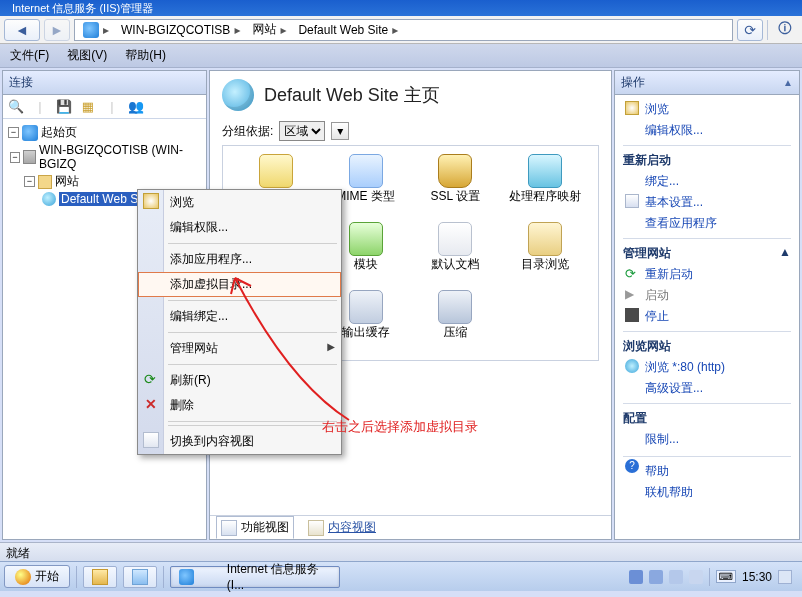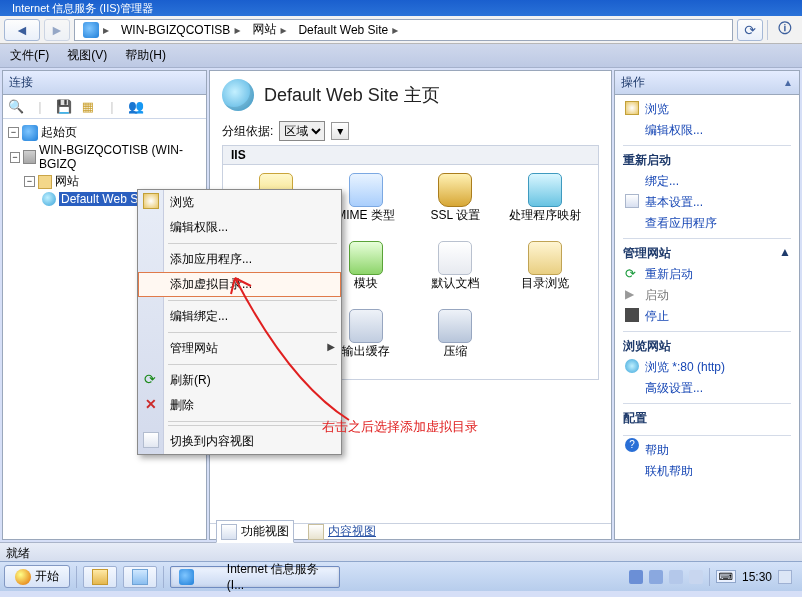--- a/index.html
+++ b/index.html
@@ -61,21 +61,21 @@
   .app-ssl      { background: linear-gradient(#fff1b3,#d7a736); border:1px solid #aa7d1d; border-radius:6px 6px 10px 10px;}
   .app-handler  { background: linear-gradient(#d8f6ff,#68c3e2); border:1px solid #3e9abf;}
   .app-err      { background: linear-gradient(#fff,#d9e2ef); border:1px solid #aab6c9;}
   .app-mod      { background: linear-gradient(#e7ffd9,#8dd46a); border:1px solid #5aa338;}
   .app-doc      { background: linear-gradient(#fff,#e7eaf0); border:1px solid #b9c1cf;}
   .app-dir      { background: linear-gradient(#fff5d2,#e9cf82); border:1px solid #c0a354;}
   .app-auth     { background: linear-gradient(#f5e8d4,#d7b186); border:1px solid #b48a58; border-radius:50%;}
   .app-out      { background: linear-gradient(#eef2f8,#c1cde0); border:1px solid #97a6c0;}
   .app-comp     { background: linear-gradient(#eef2f8,#b7c5da); border:1px solid #97a6c0;}
 
-  .bottom-tabs { height: 16px; border-top: 1px solid #c9d1e0; display: flex; align-items: center; padding: 0 6px; gap: 10px; }
+  .bottom-tabs { height: 24px; border-top: 1px solid #c9d1e0; display: flex; padding: 0 6px; gap: 10px; }
   .btab { display: flex; align-items: center; gap: 4px; padding: 2px 4px; }
   .btab.active { border:1px solid #b0bcd2; background:#fff; border-bottom:1px solid #fff;}
   .btab.inactive { color:#2a53a5; text-decoration: underline; }
 
   
   .right { width: 186px; margin: 2px; }
   .actions { flex:1; padding: 4px 8px; }
   .act-link { color: #1747b5; padding: 2px 0 2px 22px; position: relative; display: block; }
   .act-link.gray { color:#777; }
   .act-sect { font-weight: bold; color: #1e3a6b; padding: 6px 0 2px; border-top:1px solid #d4dbe8; margin-top:4px;}
@@ -199,21 +199,20 @@
     <div class="center-inner">
       <div class="page-title">
         <div class="page-title-icon"></div>
         <div class="page-title-text">Default Web Site 主页</div>
       </div>
       <div class="groupby">
         <span>分组依据:</span>
         <select><option>区域</option></select>
         <span style="width:18px;height:18px;border:1px solid #999;background:linear-gradient(#fff,#e6e6e6);text-align:center;line-height:16px">▾</span>
       </div>
-      <div class="section-label">IIS</div>
       <div class="icon-grid">
         <div class="app">
             <div class="app-ico app-labels"></div>
             <div class="app-label">HTTP 响应标</div>
           </div>
         <div class="app">
             <div class="app-ico app-mime"></div>
             <div class="app-label">MIME 类型</div>
           </div>
         <div class="app">
@@ -282,20 +281,21 @@
           <span>管理网站</span>
           <span class="chevron">▲</span>
         </div>
       <a class="act-link"><span class="mini m-restart">⟳</span><span>重新启动</span></a>
       <a class="act-link gray"><span class="mini m-start">▶</span><span>启动</span></a>
       <a class="act-link"><span class="mini m-stop"></span><span>停止</span></a>
       <div class="act-sect">浏览网站</div>
       <a class="act-link"><span class="mini m-globe"></span><span>浏览 *:80 (http)</span></a>
       <a class="act-link">高级设置...</a>
       <div class="act-sect">配置</div>
+      <a class="act-link">限制...</a>
       <a class="act-link" style="margin-top:6px;border-top:1px solid #d4dbe8;padding-top:6px"><span class="mini m-help">?</span><span>帮助</span></a>
       <a class="act-link">联机帮助</a>
     </div>
   </div>
 </div>
 
 <div class="ctxmenu">
   <div class="strip"></div>
   <div class="ctx-item"><span class="ctx-ico ci-browse"></span><span>浏览</span></div>
   <div class="ctx-item">编辑权限...</div>

